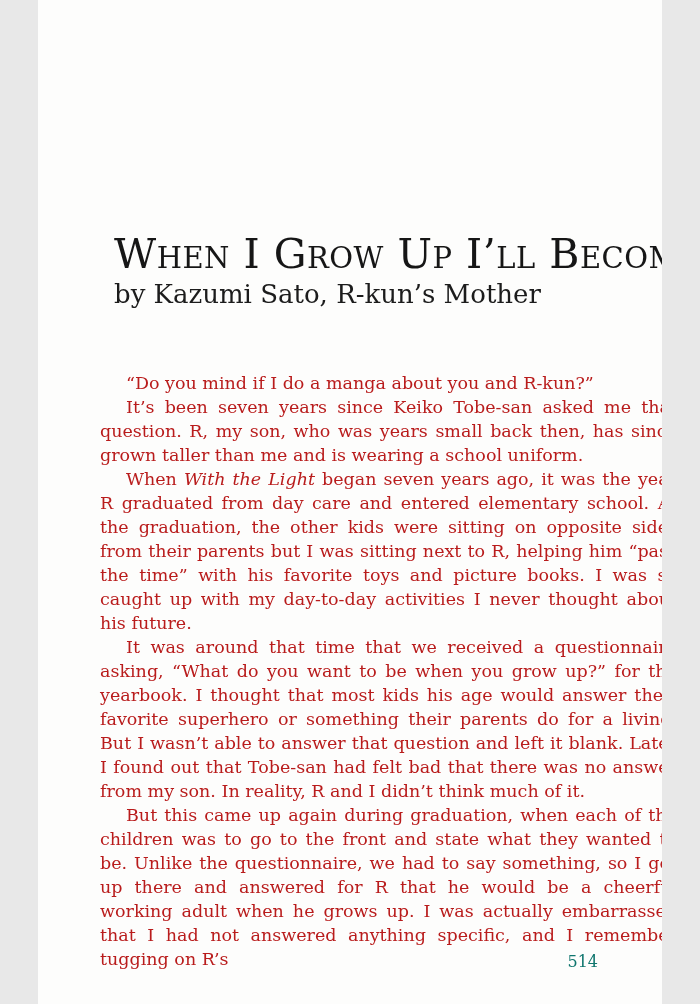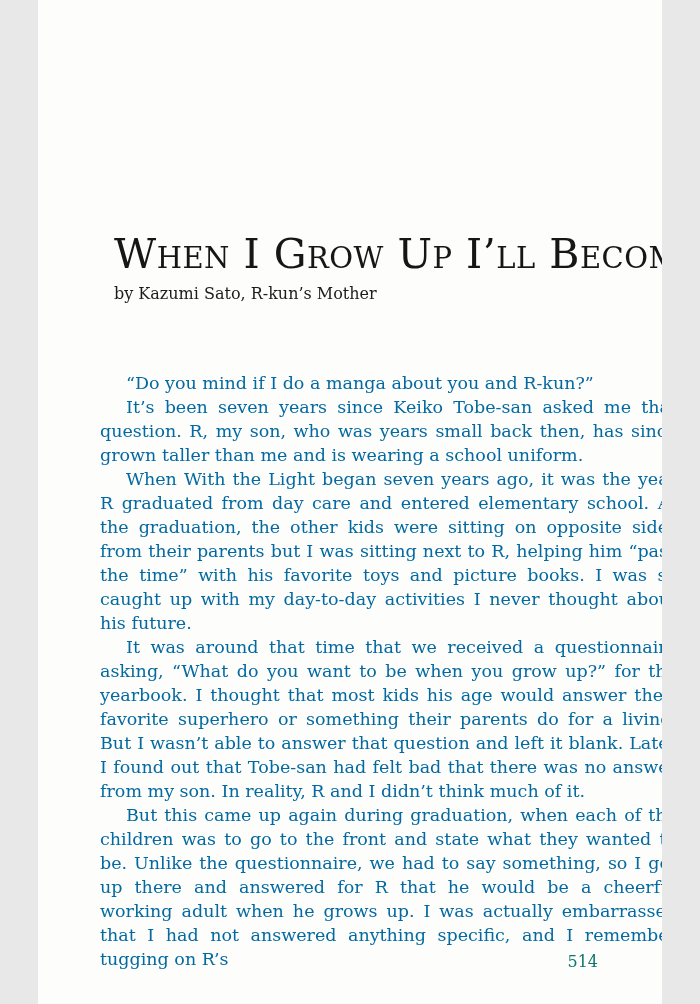--- a/index.html
+++ b/index.html
@@ -26,40 +26,41 @@
   .title-line {
     font-variant: small-caps;
     font-size: 41px;
     line-height: 42px;
     letter-spacing: 0.5px;
     white-space: nowrap;
     color: #161616;
   }
   .byline {
     margin-top: 6px;
-    font-size: 16px;
+    font-size: 26px;
     line-height: 26px;
     color: #1c1c1c;
   }
   .body-text {
     position: absolute;
     top: 371px;
     left: 62px;
     width: 577px;
     font-size: 17.5px;
     line-height: 24px;
     text-align: justify;
-    color: #0369a1;
+    color: #b91c1c;
   }
   .body-text p {
     margin: 0;
     padding: 0;
     text-indent: 26px;
   }
   .body-text .italic {
+    font-style: italic;
   }
   .page-number {
     position: absolute;
     top: 952px;
     right: 64px;
     font-size: 16px;
     line-height: 20px;
     color: #0f766e;
   }
 </style>

